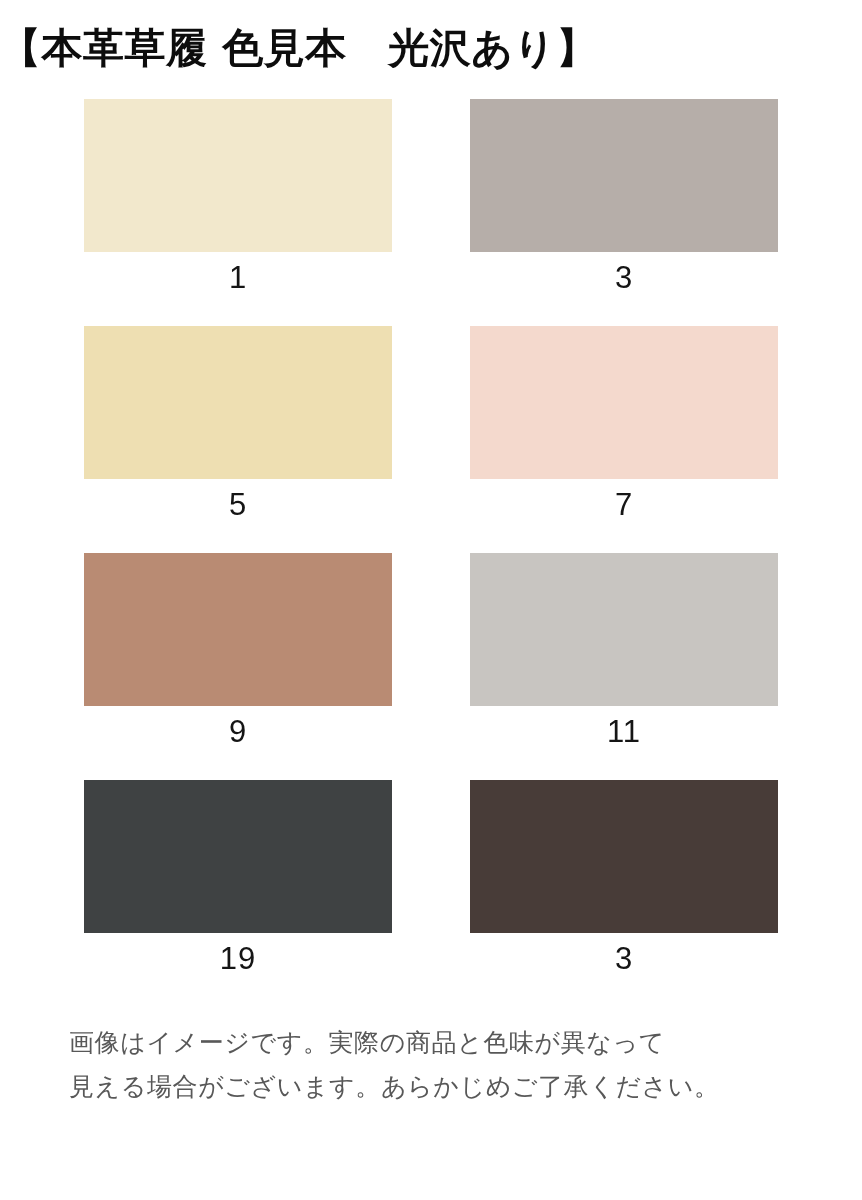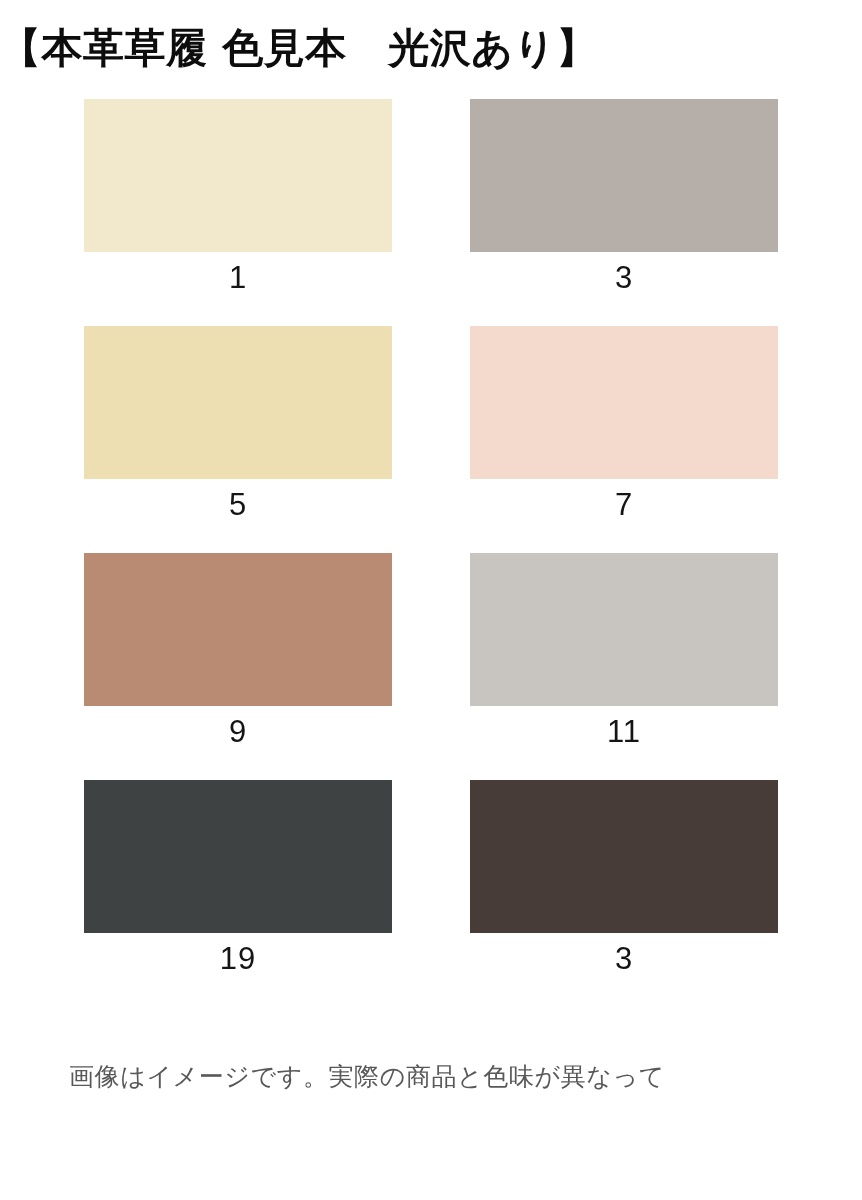--- a/index.html
+++ b/index.html
@@ -86,21 +86,20 @@
     padding-left: 8px;
     box-sizing: border-box;
   }
   .footer-line {
     font-size: 25px;
     line-height: 44px;
     color: #585858;
     font-family: "DejaVu Sans", "Liberation Sans", sans-serif;
     letter-spacing: 0.6px;
     white-space: pre;
-    margin-top: 34px;
   }
 </style>
 </head>
 <body>
 
 <div class="sheet">
 
   <div class="title-wrap">
     <div class="title">【本革草履 色見本　光沢あり】</div>
   </div>
@@ -144,15 +143,16 @@
 
     <div class="swatch-cell">
       <div class="swatch-chip" style="background-color: rgb(72, 60, 56);"></div>
       <div class="swatch-label">3</div>
     </div>
 
   </div>
 
   <div class="footer-note">
     <div class="footer-line">画像はイメージです。実際の商品と色味が異なって</div>
+    <div class="footer-line">見える場合がございます。あらかじめご了承ください。</div>
   </div>
 
 </div>
 
 </body></html>

